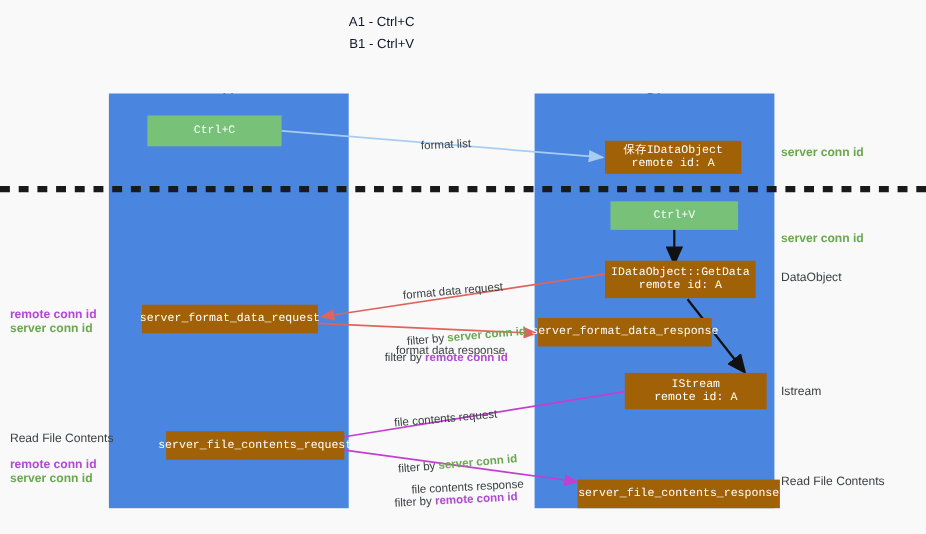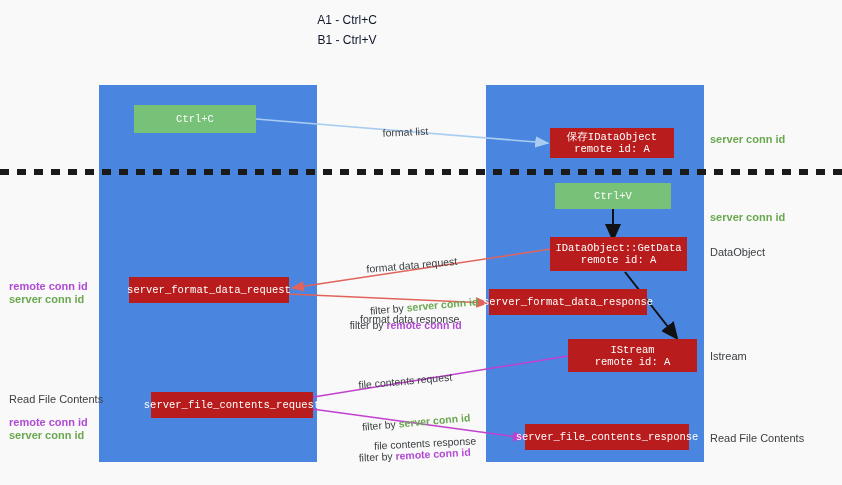--- a/index.html
+++ b/index.html
@@ -26,21 +26,21 @@
   .lane{position:absolute;background:#4a86e0;}
 
   .nodebox{
     position:absolute;display:flex;flex-direction:column;
     align-items:center;justify-content:center;
     text-align:center;color:#ffffff;font-size:10.5px;line-height:12px;
     box-sizing:border-box;
     font-family:Liberation Mono, monospace;
   }
   .nodebox.green{background:#77c179;}
-  .nodebox.orange{background:#b91c1c;}
+  .nodebox.orange{background:#a16207;}
   .nodebox span{display:block;white-space:pre;}
 
   .side-label{
     position:absolute;font-size:11px;line-height:14px;white-space:pre;
     color:#3c4043;
   }
   .green-txt{color:#6aa84f;font-weight:bold;}
   .purple-txt{color:#b14ad4;font-weight:bold;}
 
   .edge-label{
@@ -139,21 +139,21 @@
   </div>
 
   <div class="nodebox orange" style="left:489px;top:289px;width:158px;height:26px;">
     <span>server_format_data_response</span>
   </div>
 
   <div class="nodebox orange" style="left:127px;top:392px;width:162px;height:26px;margin-left:24px;">
     <span>server_file_contents_request</span>
   </div>
 
-  <div class="nodebox orange" style="left:525px;top:424px;width:164px;height:26px;">
+  <div class="nodebox orange" style="left:525px;top:436px;width:184px;height:26px;">
     <span>server_file_contents_response</span>
   </div>
 
   <div class="side-label green-txt" style="left:710px;top:132px;">server conn id</div>
   <div class="side-label green-txt" style="left:710px;top:210px;">server conn id</div>
   <div class="side-label" style="left:710px;top:245px;">DataObject</div>
   <div class="side-label" style="left:710px;top:349px;">Istream</div>
   <div class="side-label" style="left:710px;top:431px;">Read File Contents</div>
 
   <div class="side-label purple-txt" style="left:9px;top:279px;">remote conn id</div>

